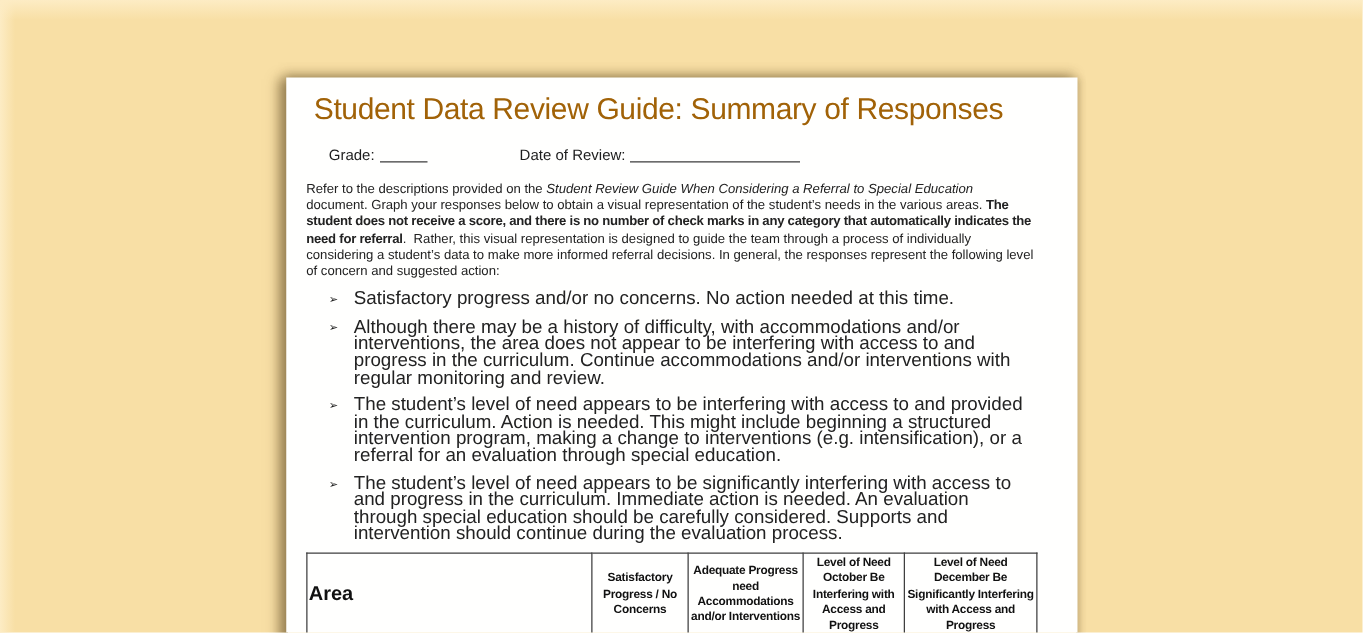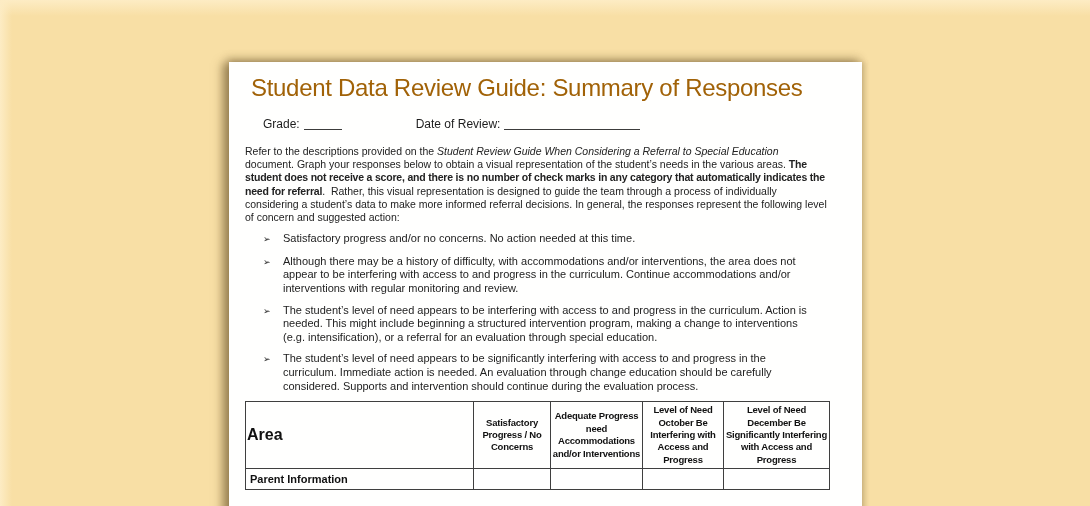--- a/index.html
+++ b/index.html
@@ -37,21 +37,21 @@
   .intro { margin: 14px 0 0 0; width: 585px; font-size: 10.5px; line-height: 13.2px; color: #222; }
   .intro i { }
   .intro b { font-weight: 700; letter-spacing: -0.2px; }
 
   .bullets { list-style: none; margin: 8px 0 0 0; padding: 0; }
   .bullet { display: flex; margin: 0 0 8px 18px; }
   .bullet .arrow {
     flex: 0 0 20px; font-size: 9px; line-height: 13.6px; color: #1d1d1d;
     padding-top: 1px;
   }
-  .bullet .btxt { width: 537px; font-size: 11px; line-height: 13.6px; color: #222; }
+  .bullet .btxt { width: 537px; font-size: 15px; line-height: 13.6px; color: #222; }
 
   table.summary {
     border-collapse: collapse; table-layout: fixed; width: 584px;
     margin-top: 6px; color: #111;
   }
   table.summary th, table.summary td { border: 1px solid #3f3f3f; }
   th.area-head { font-size: 16px; font-weight: 700; text-align: left; vertical-align: middle; }
   th.resp-head {
     font-size: 9.5px; font-weight: 700; line-height: 12.4px; letter-spacing: -0.2px;
     text-align: center; vertical-align: middle; padding: 2px 1px;
@@ -87,25 +87,25 @@
         <li class="bullet">
           <span class="arrow">➢</span>
           <span class="btxt">Satisfactory progress and/or no concerns. No action needed at this time.</span>
         </li>
         <li class="bullet">
           <span class="arrow">➢</span>
           <span class="btxt">Although there may be a history of difficulty, with accommodations and/or interventions, the area does not appear to be interfering with access to and progress in the curriculum. Continue accommodations and/or interventions with regular monitoring and review.</span>
         </li>
         <li class="bullet">
           <span class="arrow">➢</span>
-          <span class="btxt">The student’s level of need appears to be interfering with access to and progress in the curriculum. Action is needed. This might include beginning a structured intervention program, making a change to interventions (e.g. intensification), or a referral for an evaluation through special education.</span>
+          <span class="btxt">The student’s level of need appears to be interfering with access to and provided in the curriculum. Action is needed. This might include beginning a structured intervention program, making a change to interventions (e.g. intensification), or a referral for an evaluation through special education.</span>
         </li>
         <li class="bullet">
           <span class="arrow">➢</span>
-          <span class="btxt">The student’s level of need appears to be significantly interfering with access to and progress in the curriculum. Immediate action is needed. An evaluation through change education should be carefully considered. Supports and intervention should continue during the evaluation process.</span>
+          <span class="btxt">The student’s level of need appears to be significantly interfering with access to and progress in the curriculum. Immediate action is needed. An evaluation through special education should be carefully considered. Supports and intervention should continue during the evaluation process.</span>
         </li>
       </ul>
 
       <table class="summary">
         <colgroup>
           <col style="width:228px">
           <col style="width:77px">
           <col style="width:92px">
           <col style="width:81px">
           <col style="width:106px">

